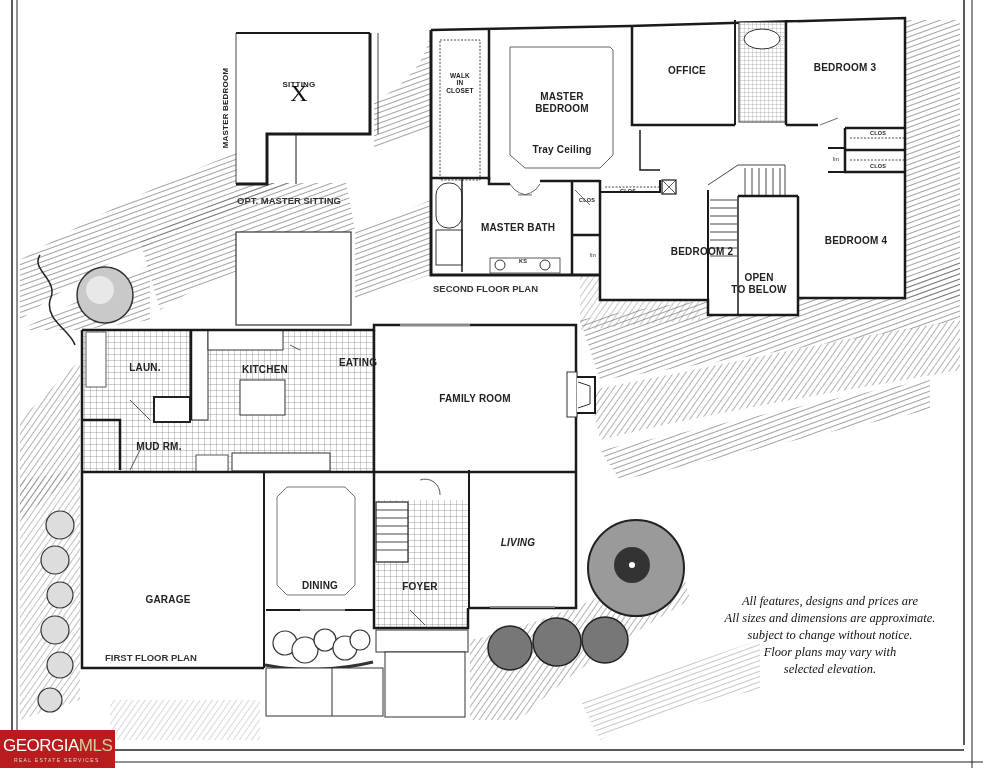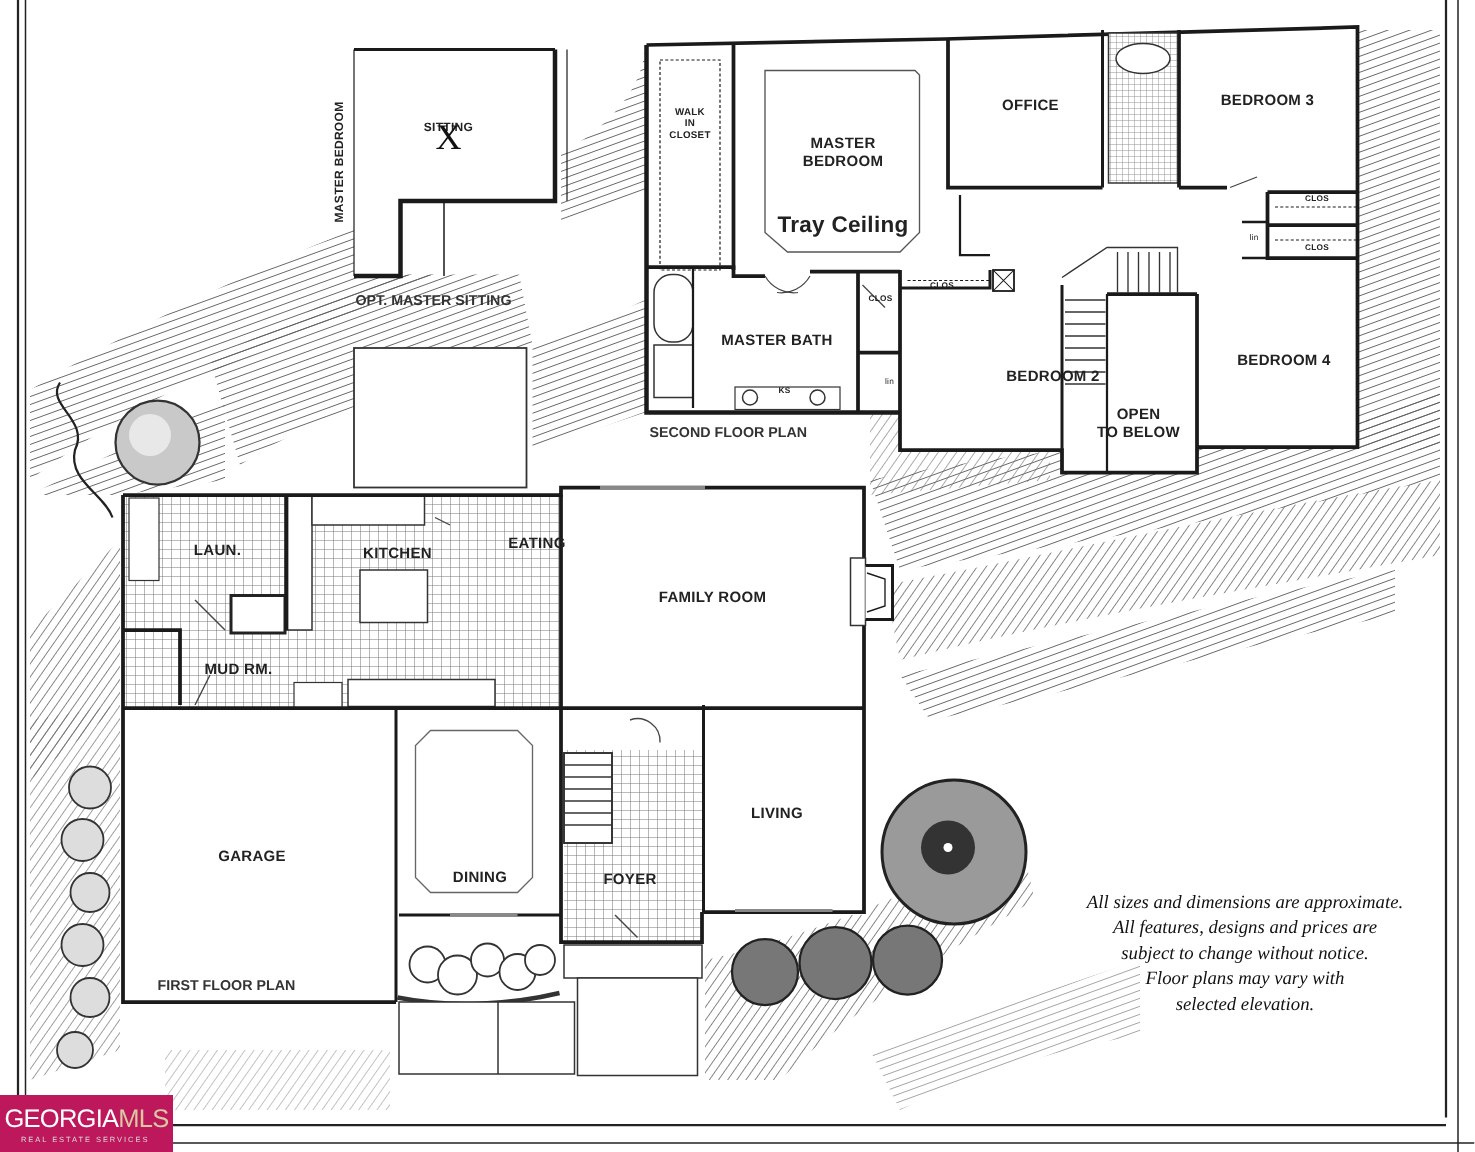--- a/index.html
+++ b/index.html
@@ -5,21 +5,21 @@
   html, body { margin:0; padding:0; }
   body { width:983px; height:768px; background:#fff; position:relative; overflow:hidden; font-family:"Liberation Sans", sans-serif; }
   #canvas { position:absolute; left:0; top:0; width:983px; height:768px; }
   .lbl { position:absolute; font-family:"Liberation Sans", sans-serif; font-weight:bold; font-size:10px; color:#222; text-align:center; line-height:1.15; white-space:nowrap; transform:translate(-50%,-50%); letter-spacing:0.2px; }
   .lbl.sm { font-size:6.5px; }
   .lbl.xs { font-size:5.5px; }
   .lbl.vert { transform:translate(-50%,-50%) rotate(-90deg); }
   .big-x { position:absolute; font-family:"Liberation Serif", serif; font-size:24px; color:#111; transform:translate(-50%,-50%); }
   .disclaimer { position:absolute; left:695px; top:593px; width:270px; font-family:"Liberation Serif", serif; font-style:italic; font-size:12.5px; color:#111; text-align:center; line-height:17px; }
   .disclaimer div { white-space:nowrap; }
-  .logo { position:absolute; left:0; top:730px; width:115px; height:38px; background:#be185d; color:#fff; }
+  .logo { position:absolute; left:0; top:730px; width:115px; height:38px; background:#b91c1c; color:#fff; }
   .logo .main { position:absolute; left:3px; top:6px; font-size:17px; letter-spacing:-0.5px; font-family:"Liberation Sans", sans-serif; }
   .logo .main .mls { color:#d9c9a3; }
   .logo .sub { position:absolute; left:14px; top:27px; font-size:5px; letter-spacing:1.3px; color:#ddd; }
   .plan-title { position:absolute; font-weight:bold; font-size:9.5px; color:#333; white-space:nowrap; }
 </style>
 </head>
 <body>
 
 <svg id="canvas" width="983" height="768" viewBox="0 0 983 768" xmlns="http://www.w3.org/2000/svg">
   <defs>
@@ -261,21 +261,21 @@
 
 <div class="lbl sm" style="left:460px; top:83px;">
   <div>WALK</div>
   <div>IN</div>
   <div>CLOSET</div>
 </div>
 <div class="lbl" style="left:562px; top:102px;">
   <div>MASTER</div>
   <div>BEDROOM</div>
 </div>
-<div class="lbl" style="left:562px; top:150px; font-size:15px;">Tray Ceiling</div>
+<div class="lbl" style="left:562px; top:150px; font-size:10px;">Tray Ceiling</div>
 <div class="lbl" style="left:687px; top:71px;">OFFICE</div>
 <div class="lbl" style="left:845px; top:68px;">BEDROOM 3</div>
 <div class="lbl xs" style="left:878px; top:133px;">CLOS</div>
 <div class="lbl xs" style="left:878px; top:166px;">CLOS</div>
 <div class="lbl xs" style="left:836px; top:159px; font-weight:normal;">lin</div>
 <div class="lbl xs" style="left:587px; top:200px;">CLOS</div>
 <div class="lbl xs" style="left:628px; top:191px;">CLOS</div>
 <div class="lbl xs" style="left:593px; top:255px; font-weight:normal;">lin</div>
 <div class="lbl" style="left:518px; top:228px;">MASTER BATH</div>
 <div class="lbl xs" style="left:523px; top:261px;">KS</div>
@@ -285,29 +285,29 @@
   <div>TO BELOW</div>
 </div>
 <div class="lbl" style="left:856px; top:241px;">BEDROOM 4</div>
 <div class="plan-title" style="left:433px; top:283px;">SECOND FLOOR PLAN</div>
 
 <div class="lbl" style="left:145px; top:368px;">LAUN.</div>
 <div class="lbl" style="left:265px; top:370px;">KITCHEN</div>
 <div class="lbl" style="left:334px; top:363px;margin-left:24px;">EATING</div>
 <div class="lbl" style="left:159px; top:447px;">MUD RM.</div>
 <div class="lbl" style="left:475px; top:399px;">FAMILY ROOM</div>
-<div class="lbl" style="left:168px; top:572px;">GARAGE</div>
+<div class="lbl" style="left:168px; top:600px;">GARAGE</div>
 <div class="lbl" style="left:320px; top:542px;margin-top:44px;">DINING</div>
 <div class="lbl" style="left:420px; top:587px;">FOYER</div>
-<div class="lbl" style="left:518px; top:543px;">LIVING</div>
+<div class="lbl" style="left:518px; top:543px;font-style:italic;">LIVING</div>
 <div class="plan-title" style="left:105px; top:652px;">FIRST FLOOR PLAN</div>
 
 <div class="disclaimer">
+  <div>All features, designs and prices are</div>
   <div>All sizes and dimensions are approximate.</div>
-  <div>All features, designs and prices are</div>
   <div>subject to change without notice.</div>
   <div>Floor plans may vary with</div>
   <div>selected elevation.</div>
 </div>
 
 <div class="logo">
   <div class="main"><span>GEORGIA</span><span class="mls">MLS</span></div>
   <div class="sub">REAL ESTATE SERVICES</div>
 </div>
 

